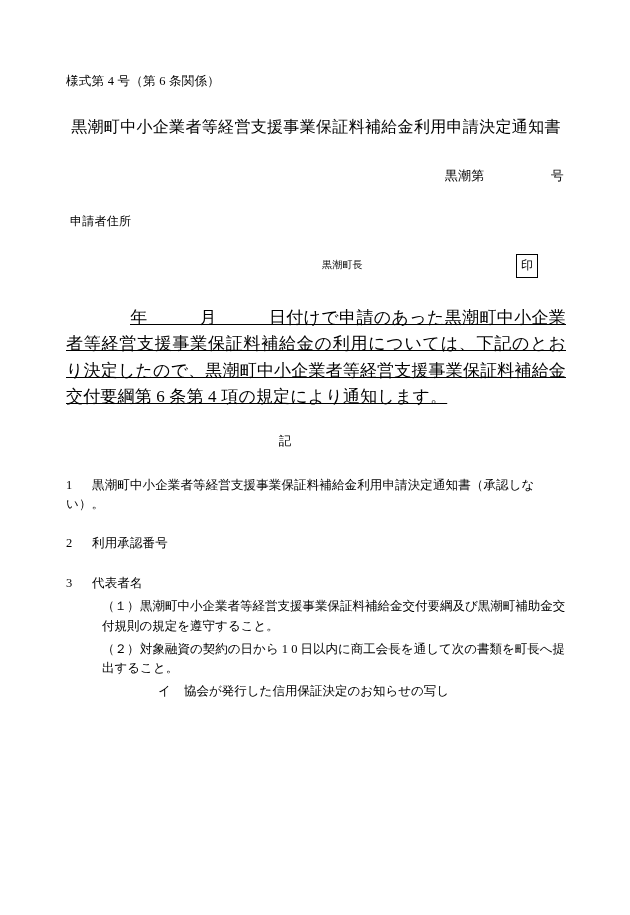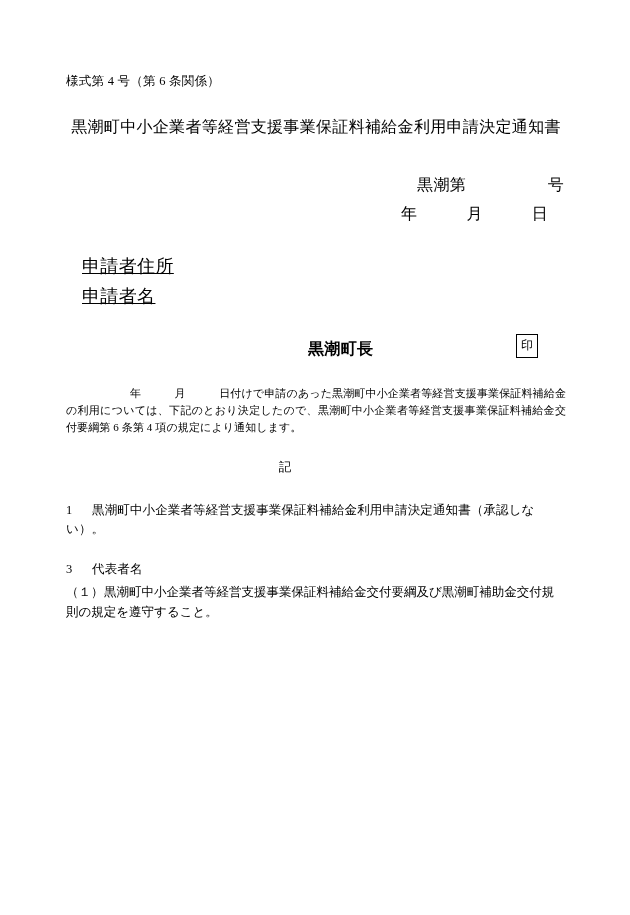--- a/index.html
+++ b/index.html
@@ -32,73 +32,72 @@
     font-size: 12.5px;
     letter-spacing: 0.02em;
   }
   .doc-title {
     margin-top: 24px;
     text-align: center;
     font-size: 16px;
     letter-spacing: 0.02em;
   }
   .doc-no-block {
-    margin-top: 33px;
+    margin-top: 26px;
     text-align: right;
-    font-size: 16px;
+    font-size: 13px;
   }
   .doc-no-line1 {
     letter-spacing: 0.02em;
     padding-right: 2px;
   }
   .doc-no-line2 {
     letter-spacing: 0.02em;
     padding-right: 18px;
     margin-top: 4px;
   }
 
   .applicant {
     margin-top: 26px;
-    margin-left: 16px;
-    font-size: 18px;
+    margin-left: 4px;
+    font-size: 12px;
     letter-spacing: 0.02em;
-    text-decoration: underline;
   }
   .applicant div { margin-bottom: 2px; }
 
   .mayor-row {
     margin-top: 26px;
     position: relative;
     height: 24px;
   }
   .mayor-name {
     position: absolute;
-    left: 242px;
+    left: 256px;
     top: 0;
-    font-size: 16px;
+    font-size: 10px;
     letter-spacing: 0.02em;
-    font-weight: bold;
   }
   .seal {
     position: absolute;
     left: 450px;
     top: -3px;
     width: 20px;
     height: 22px;
     border: 1px solid #000;
     font-size: 12px;
     line-height: 20px;
     text-align: center;
   }
 
   .body-para {
     margin-top: 24px;
-    font-size: 11px;
+    font-size: 17px;
     text-align: justify;
     letter-spacing: 0.01em;
+    text-decoration: underline;
   }
   .body-para .indent { display: inline-block; width: 64px; }
 
   .ki {
     margin-top: 22px;
     text-align: center;
     font-size: 12.5px;
     padding-right: 62px;
   }
 
@@ -108,20 +107,21 @@
   .item {
     margin-bottom: 20px;
     font-size: 12.5px;
   }
   .item-head {
     display: block;
     letter-spacing: 0.01em;
   }
   .item-num { display: inline-block; width: 26px; }
   .sub {
+    margin-left: 36px;
     margin-top: 4px;
     font-size: 12.5px;
   }
   .sub-line { display: block; }
   .sub-label { display: inline-block; width: 38px; }
   .sub2 {
     margin-left: 56px;
     margin-top: 3px;
   }
   .sub2-label { display: inline-block; width: 26px; }
@@ -131,59 +131,68 @@
 
 <div class="page">
   <div class="inner">
 
     <div class="form-no">様式第 4 号（第 6 条関係）</div>
 
     <div class="doc-title">黒潮町中小企業者等経営支援事業保証料補給金利用申請決定通知書</div>
 
     <div class="doc-no-block">
       <div class="doc-no-line1">黒潮第　　　　　号</div>
-      <div class="doc-no-line2">年　　　月　　　日</div>
     </div>
 
     <div class="applicant">
       <div>申請者住所</div>
-      <div>申請者名</div>
     </div>
 
     <div class="mayor-row">
       <div class="mayor-name">黒潮町長</div>
       <div class="seal">印</div>
     </div>
 
     <div class="body-para"><span class="indent"></span><span>年　　　月　　　日付けで申請のあった黒潮町中小企業者等経営支援事業保証料補給金の利用については、下記のとおり決定したので、黒潮町中小企業者等経営支援事業保証料補給金交付要綱第 6 条第 4 項の規定により通知します。</span></div>
 
     <div class="ki">記</div>
 
     <div class="items">
 
       <div class="item">
         <span class="item-head">
           <span class="item-num">1</span><span>黒潮町中小企業者等経営支援事業保証料補給金利用申請決定通知書（承認しない）。</span>
         </span>
       </div>
 
+      <div class="item">
+        <span class="item-head">
+          <span class="item-num">2</span><span>利用承認番号</span>
+        </span>
+      </div>
 
       <div class="item">
         <span class="item-head">
           <span class="item-num">3</span><span>代表者名</span>
         </span>
 
         <div class="sub">
           <span class="sub-line">
             <span class="sub-label">（１）</span><span>黒潮町中小企業者等経営支援事業保証料補給金交付要綱及び黒潮町補助金交付規則の規定を遵守すること。</span>
           </span>
         </div>
 
         <div class="sub">
+          <span class="sub-line">
+            <span class="sub-label">（２）</span><span>対象融資の契約の日から 1 0 日以内に商工会長を通して次の書類を町長へ提出すること。</span>
+          </span>
 
 
+          <div class="sub2">
+            <span class="sub2-label">イ</span><span>協会が発行した信用保証決定のお知らせの写し</span>
+          </div>
         </div>
       </div>
 
     </div>
 
   </div>
 </div>
 
 </body></html>

